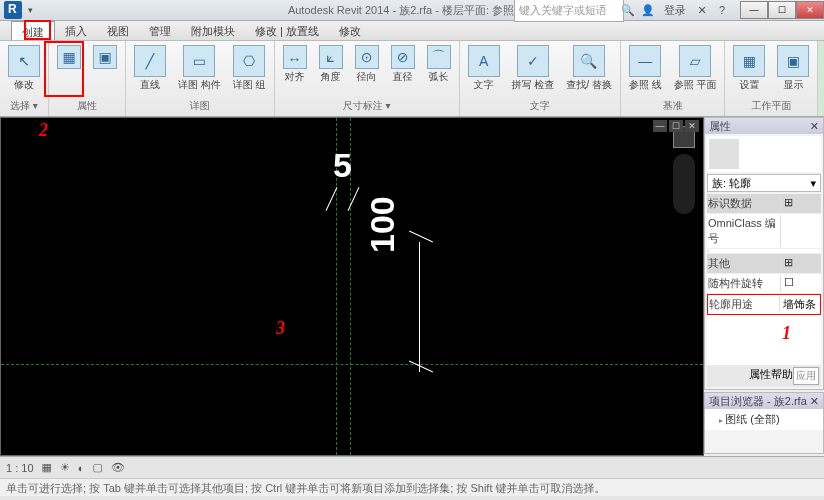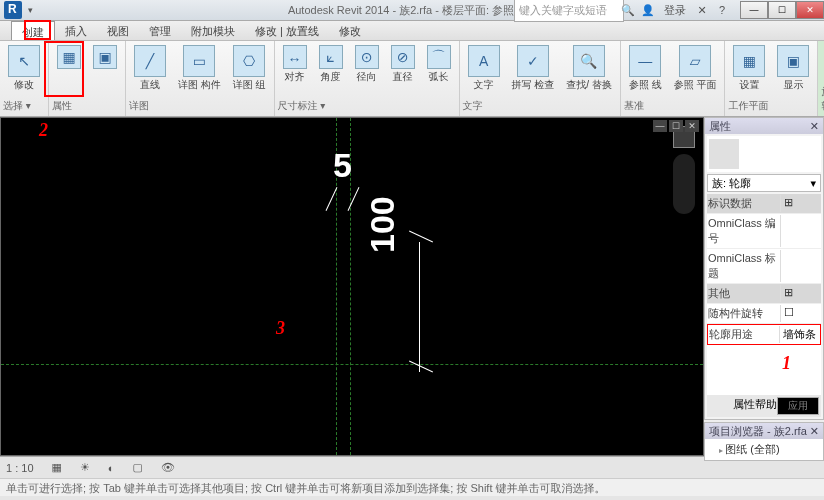--- a/index.html
+++ b/index.html
@@ -17,21 +17,21 @@
 .winbtns{display:flex;margin-left:8px}
 .winbtn{width:28px;height:18px;border:1px solid #888;background:linear-gradient(#f5f5f5,#ddd);display:flex;align-items:center;justify-content:center;font-size:9px;cursor:pointer}
 .winbtn.close{background:linear-gradient(#e88,#c44);color:#fff}
 .menubar{height:20px;background:linear-gradient(#f0f0f0,#e0e0e0);display:flex;border-bottom:1px solid #bbb;padding-left:11px}
 .menu-item{padding:3px 10px;color:#444;cursor:pointer}
 .menu-item.active{background:#fff;border:1px solid #999;border-bottom:none}
 .red-box-menu{position:absolute;left:24px;top:20px;width:27px;height:20px;border:2px solid red;z-index:10;pointer-events:none}
 .ribbon{height:76px;background:linear-gradient(#f8f8f8,#e8e8e8);display:flex;border-bottom:1px solid #aaa}
 .ribbon-group{display:flex;flex-direction:column;border-right:1px solid #ccc;padding:2px 3px;position:relative}
 .ribbon-group-content{display:flex;flex:1;align-items:flex-start;gap:2px}
-.ribbon-group-label{font-size:10px;color:#666;padding:1px 0}
+.ribbon-group-label{font-size:10px;color:#666;text-align:center;padding:1px 0}
 .rbtn{display:flex;flex-direction:column;align-items:center;justify-content:center;padding:2px 5px;cursor:pointer;min-width:28px}
 .rbtn-ico{width:24px;height:24px;background:#cfe6f5;border:1px solid #8ab;display:flex;align-items:center;justify-content:center;font-size:14px;color:#369}
 .rbtn-ico.big{width:32px;height:32px}
 .rbtn-lbl{font-size:10px;color:#444;margin-top:1px;white-space:nowrap}
 .red-box-ribbon{position:absolute;left:44px;top:41px;width:40px;height:56px;border:2px solid red;z-index:10;pointer-events:none}
 .main{display:flex;height:339px}
 .canvas-wrap{flex:1;position:relative;background:#000;border:1px solid #666}
 .viewcube{position:absolute;right:8px;top:8px;width:22px;height:22px;background:rgba(120,120,120,.5);border:1px solid #888}
 .navbar-3d{position:absolute;right:8px;top:36px;width:22px;height:60px;background:rgba(80,80,80,.4);border-radius:11px}
 .doc-ctrls{position:absolute;right:4px;top:2px;display:flex;gap:2px;z-index:5}
@@ -46,26 +46,26 @@
 .panel-hdr{height:16px;background:linear-gradient(#dde,#ccd);padding:1px 4px;font-size:10px;color:#445;display:flex;justify-content:space-between;align-items:center}
 .panel-body{padding:2px}
 .prop-preview{height:36px;background:#fff;display:flex;align-items:center;padding:2px;gap:4px}
 .prop-preview-img{width:30px;height:30px;background:#e0e0e0}
 .prop-row{display:flex;font-size:10px;padding:1px;background:#fff;border-bottom:1px solid #eee}
 .prop-row.hdr{background:#d8d8d8;color:#333}
 .prop-k{flex:1;padding:1px 0;color:#444}
 .prop-v{width:40px;padding:1px 3px;border-left:1px solid #ddd}
 .red-box-prop{border:1.5px solid red!important}
 .prop-footer{display:flex;justify-content:flex-end;padding:2px;background:#e8e8e8}
-.btn-small{font-size:10px;padding:1px 10px;background:#000000;border:1px solid #aaa;color:#888}
+.btn-small{font-size:10px;padding:1px 2px;background:#ffffff;border:1px solid #aaa;color:#888}
 .tree{font-size:10px;padding:2px;background:#fff}
 .tree-item{padding:1px 0 1px 12px;color:#333;cursor:pointer}
 .tree-item::before{content:"▸ ";color:#888;font-size:8px}
 .tree-item.open::before{content:"▾ "}
-.statusbar{height:22px;background:#e5e5e5;border-top:1px solid #aaa;display:flex;align-items:center;padding:0 6px;font-size:10px;color:#555;gap:18px}
+.statusbar{height:22px;background:#e5e5e5;border-top:1px solid #aaa;display:flex;align-items:center;padding:0 6px;font-size:10px;color:#555;gap:8px}
 .statusbar2{height:18px;background:#f0f0f0;border-top:1px solid #ccc;padding:2px 6px;font-size:10px;color:#666}
 .type-sel{height:18px;background:#fff;border:1px solid #bbb;display:flex;align-items:center;justify-content:space-between;padding:0 4px;font-size:10px;margin:2px 0}
 .apply-row{display:flex;justify-content:space-between;padding:2px 0;font-size:10px;color:#666}
 </style>
 </head>
 <body>
 
 <div class="titlebar">
   <div class="titlebar-left">
     <div class="app-icon"></div>
@@ -258,21 +258,20 @@
           </div>
         <div class="prop-row hdr">
             <span class="prop-k">标识数据</span>
             <span class="prop-v">⊞</span>
           </div>
         <div class="prop-row">
             <span class="prop-k">OmniClass 编号</span>
             <span class="prop-v"></span>
           </div>
         <div class="prop-row">
-            <span class="prop-k">OmniClass 标题</span>
             <span class="prop-v"></span>
           </div>
         <div class="prop-row hdr">
             <span class="prop-k">其他</span>
             <span class="prop-v">⊞</span>
           </div>
         <div class="prop-row">
             <span class="prop-k">随构件旋转</span>
             <span class="prop-v">☐</span>
           </div>

